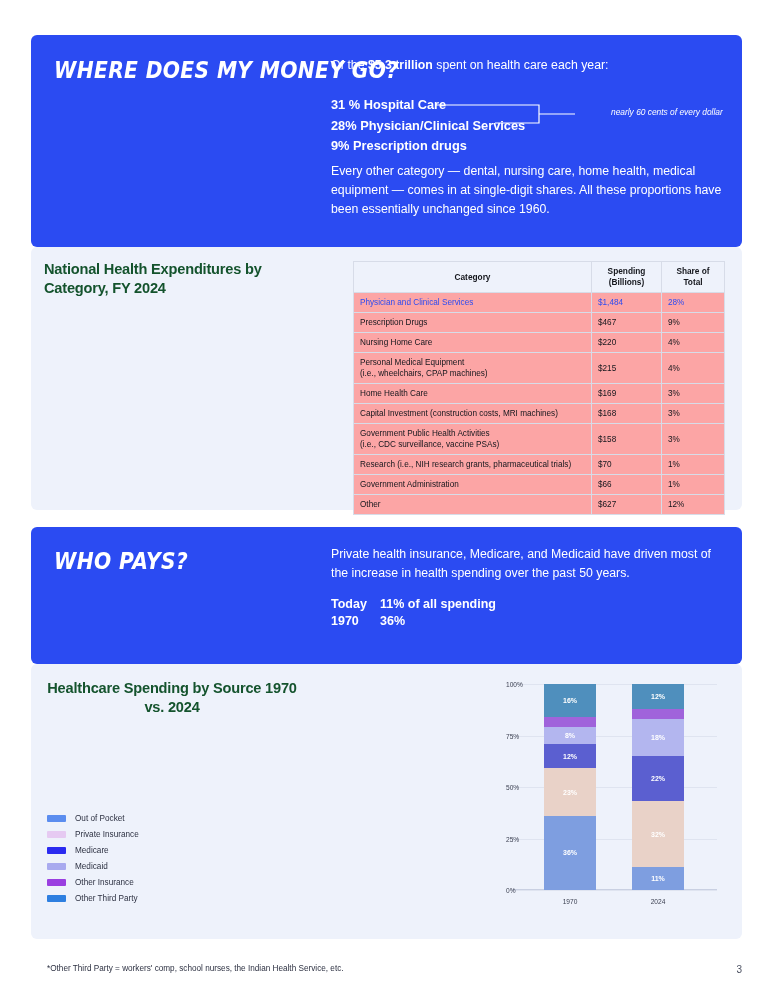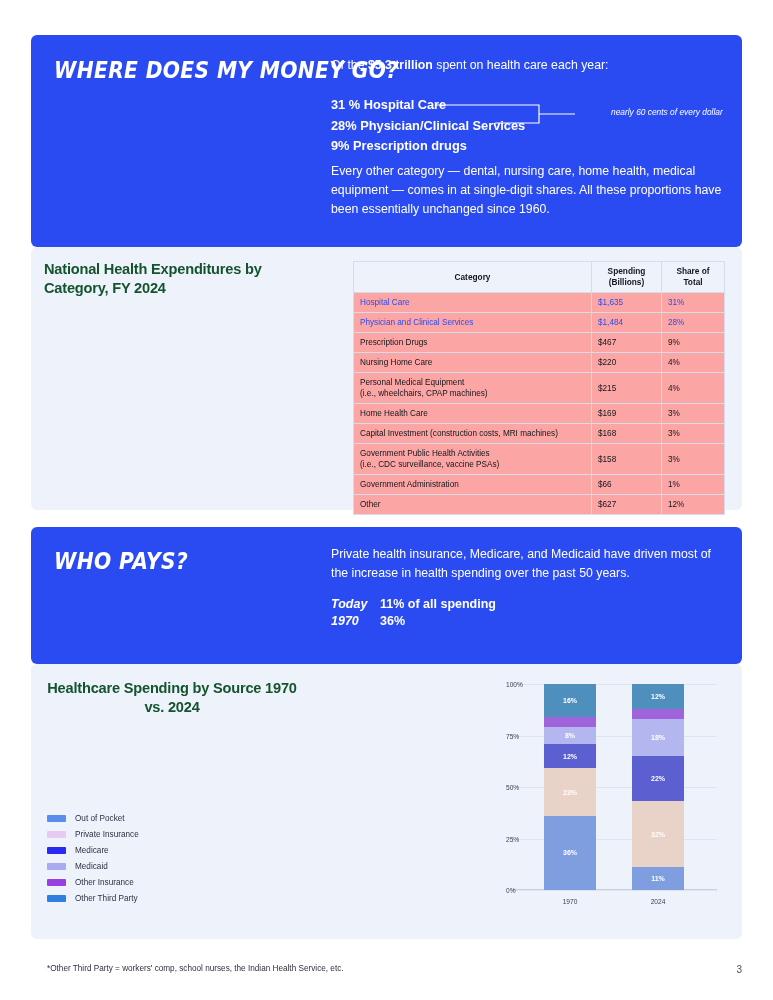--- a/index.html
+++ b/index.html
@@ -140,21 +140,21 @@
 
   #sec2-lead { left: 331px; top: 545px; width: 400px; }
   #sec2-oop { left: 331px; top: 596px; width: 400px; }
   .oop-row {
     font-size: 12.5px;
     font-weight: 700;
     line-height: 16.5px;
     color: #ffffff;
     display: flex;
   }
-  .oop-row .k { width: 49px; font-style: italic; }
+  .oop-row .k { width: 49px; }
 
   
   #legend { position: absolute; left: 47px; top: 810px; }
   .legend-item {
     display: flex;
     align-items: center;
     height: 16px;
     font-size: 8.2px;
     color: #2d3142;
   }
@@ -283,25 +283,20 @@
           <span>(Billions)</span>
         </th>
         <th>
           <span>Share of</span><br>
           <span>Total</span>
         </th>
       </tr>
     </thead>
     <tbody id="nhe-body">
         <tr class="hl">
-          <td class="cat">Hospital Care</td>
-          <td class="num">$1,635</td>
-          <td class="num">31%</td>
-        </tr>
-        <tr class="hl">
           <td class="cat">Physician and Clinical Services</td>
           <td class="num">$1,484</td>
           <td class="num">28%</td>
         </tr>
         <tr>
           <td class="cat">Prescription Drugs</td>
           <td class="num">$467</td>
           <td class="num">9%</td>
         </tr>
         <tr>
@@ -321,20 +316,25 @@
         </tr>
         <tr>
           <td class="cat">Capital Investment (construction costs, MRI machines)</td>
           <td class="num">$168</td>
           <td class="num">3%</td>
         </tr>
         <tr>
           <td class="cat">Government Public Health Activities<span class="sub">(i.e., CDC surveillance, vaccine PSAs)</span></td>
           <td class="num">$158</td>
           <td class="num">3%</td>
+        </tr>
+        <tr>
+          <td class="cat">Research (i.e., NIH research grants, pharmaceutical trials)</td>
+          <td class="num">$70</td>
+          <td class="num">1%</td>
         </tr>
         <tr>
           <td class="cat">Government Administration</td>
           <td class="num">$66</td>
           <td class="num">1%</td>
         </tr>
         <tr>
           <td class="cat">Other</td>
           <td class="num">$627</td>
           <td class="num">12%</td>

